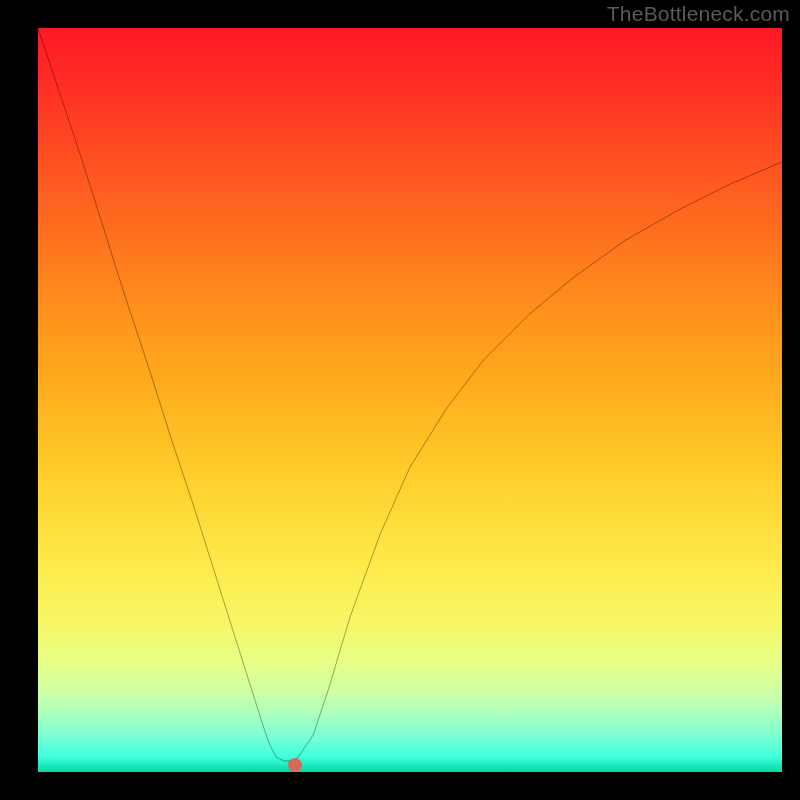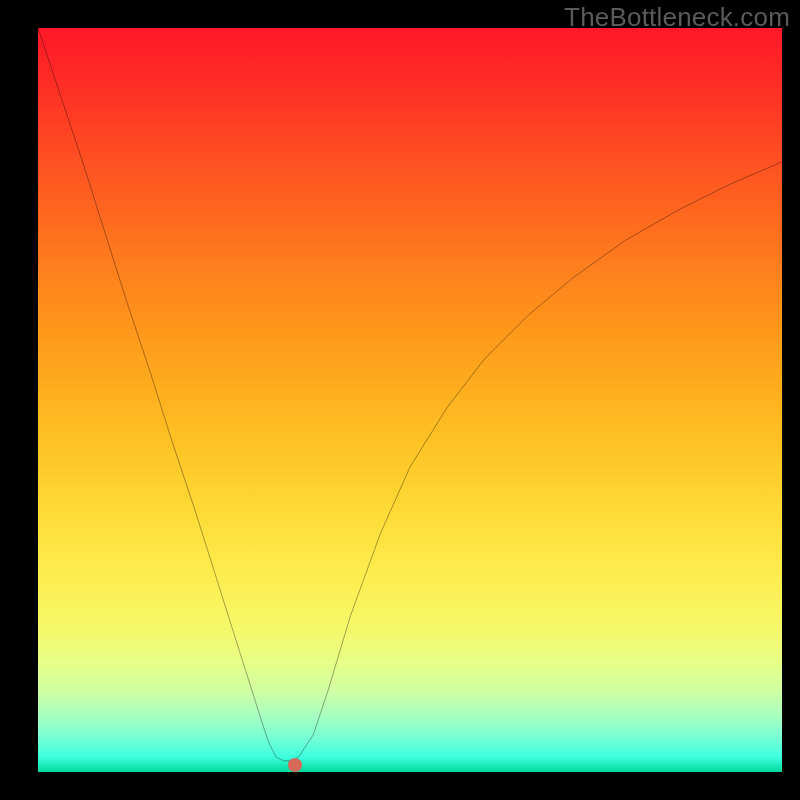--- a/index.html
+++ b/index.html
@@ -14,21 +14,21 @@
     position: relative;
     width: 800px;
     height: 800px;
     background: #000;
   }
   .watermark {
     position: absolute;
     top: 2px;
     right: 10px;
     color: #5a5a5a;
-    font-size: 26px;
+    font-size: 21px;
     font-weight: 500;
     letter-spacing: 0.2px;
     z-index: 30;
   }
   .plot-area {
     position: absolute;
     left: 38px;
     top: 28px;
     width: 744px;
     height: 744px;

